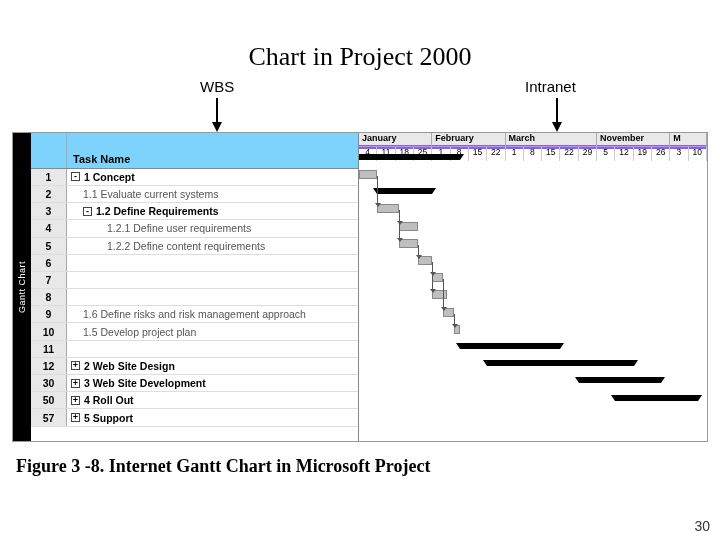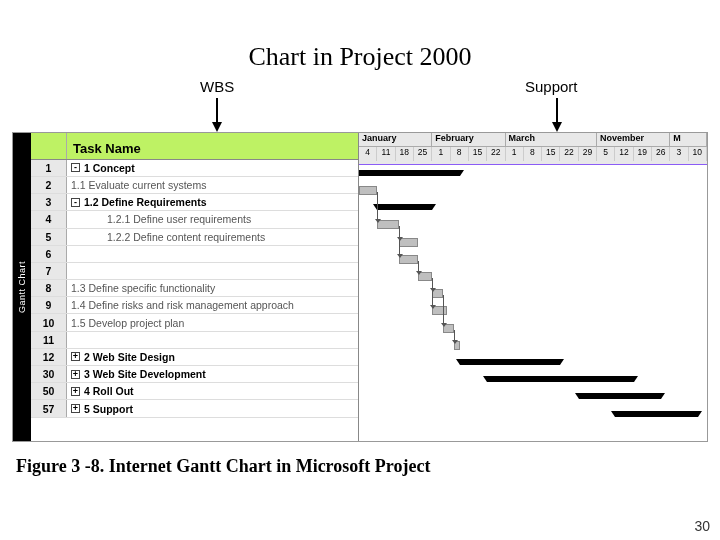--- a/index.html
+++ b/index.html
@@ -56,24 +56,24 @@
   }
   .left-pane {
     width: 328px;
     border-right:1px solid #888;
     display:flex;
     flex-direction:column;
     font-family: Arial, sans-serif;
   }
   .hdr {
     display:flex;
-    height:27px;
-    background:#bef264;
+    height:36px;
+    background:#7dd3fc;
     border-bottom:1px solid #888;
-    font-size:13px;
+    font-size:11px;
     font-weight:bold;
   }
   .hdr .col-id { width:36px; border-right:1px solid #aaa; }
   .hdr .col-name { flex:1; display:flex; align-items:flex-end; padding:0 6px 3px 6px; }
   .rows { flex:1; overflow:hidden; }
   .row {
     display:flex;
     height:17.2px;
     border-bottom:1px solid #ddd;
     font-size:10.5px;
@@ -94,41 +94,41 @@
     flex:1;
     padding-left:4px;
     white-space:nowrap;
     overflow:hidden;
     color:#555;
     display:flex;
     align-items:center;
     height:100%;
   }
   .row.lvl0 .name { font-weight:bold; color:#000; padding-left:4px; }
-  .row.lvl1 .name { padding-left:4px; }
+  .row.lvl1 .name { padding-left:16px; }
   .row.lvl2 .name { padding-left:40px; }
   .row .expander {
     display:inline-block;
     width:9px; height:9px;
     border:1px solid #444;
     margin-right:4px;
     font-size:9px;
     line-height:7px;
     text-align:center;
     color:#000;
   }
   .right-pane {
     flex:1;
     position:relative;
     font-family: Arial, sans-serif;
     overflow:hidden;
   }
   .cal-hdr {
-    height:32px;
-    border-bottom:1px solid #8b5cf6;
+    height:16px;
+    border-bottom:4px solid #8b5cf6;
     background:#e8e8e8;
     position:relative;
     font-size:9px;
   }
   .months { display:flex; height:14px; border-bottom:1px solid #aaa; }
   .month { border-right:1px solid #aaa; padding-left:3px; font-weight:bold; }
   .days { display:flex; height:14px; font-size:8.5px; }
   .day { border-right:1px solid #ccc; text-align:center; flex:1; }
   .chart-body { position:relative; height:calc(100% - 28px); }
   .bar-row { position:absolute; left:0; right:0; height:17.2px; }
@@ -185,21 +185,21 @@
 </head>
 <body>
 
 <div class="title">
   <br>
   <span>Chart in Project 2000</span>
 </div>
 
 <div class="labels-row">
   <div class="label-wbs">WBS</div>
-  <div class="label-sched">Support</div>
+  <div class="label-sched">Intranet</div>
   <svg class="arrow" style="left:210px" viewBox="0 0 14 34">
       <line x1="7" y1="0" x2="7" y2="26" stroke="#000" stroke-width="2"></line>
       <polygon points="2,24 12,24 7,34" fill="#000"></polygon>
     </svg>
   <svg class="arrow" style="left:550px" viewBox="0 0 14 34">
       <line x1="7" y1="0" x2="7" y2="26" stroke="#000" stroke-width="2"></line>
       <polygon points="2,24 12,24 7,34" fill="#000"></polygon>
     </svg>
 </div>
 
@@ -235,25 +235,24 @@
           <div class="name">1.2.2 Define content requirements</div>
         </div>
         <div class="row lvl2">
           <div class="id">6</div>
         </div>
         <div class="row lvl2">
           <div class="id">7</div>
         </div>
         <div class="row lvl1">
           <div class="id">8</div>
-          <div class="name">1.3 Define specific functionality</div>
         </div>
         <div class="row lvl1">
           <div class="id">9</div>
-          <div class="name">1.4 Define risks and risk management approach</div>
+          <div class="name">1.6 Define risks and risk management approach</div>
         </div>
         <div class="row lvl1">
           <div class="id">10</div>
           <div class="name">1.5 Develop project plan</div>
         </div>
         <div class="row lvl1">
           <div class="id">11</div>
         </div>
         <div class="row lvl0">
           <div class="id">12</div>

